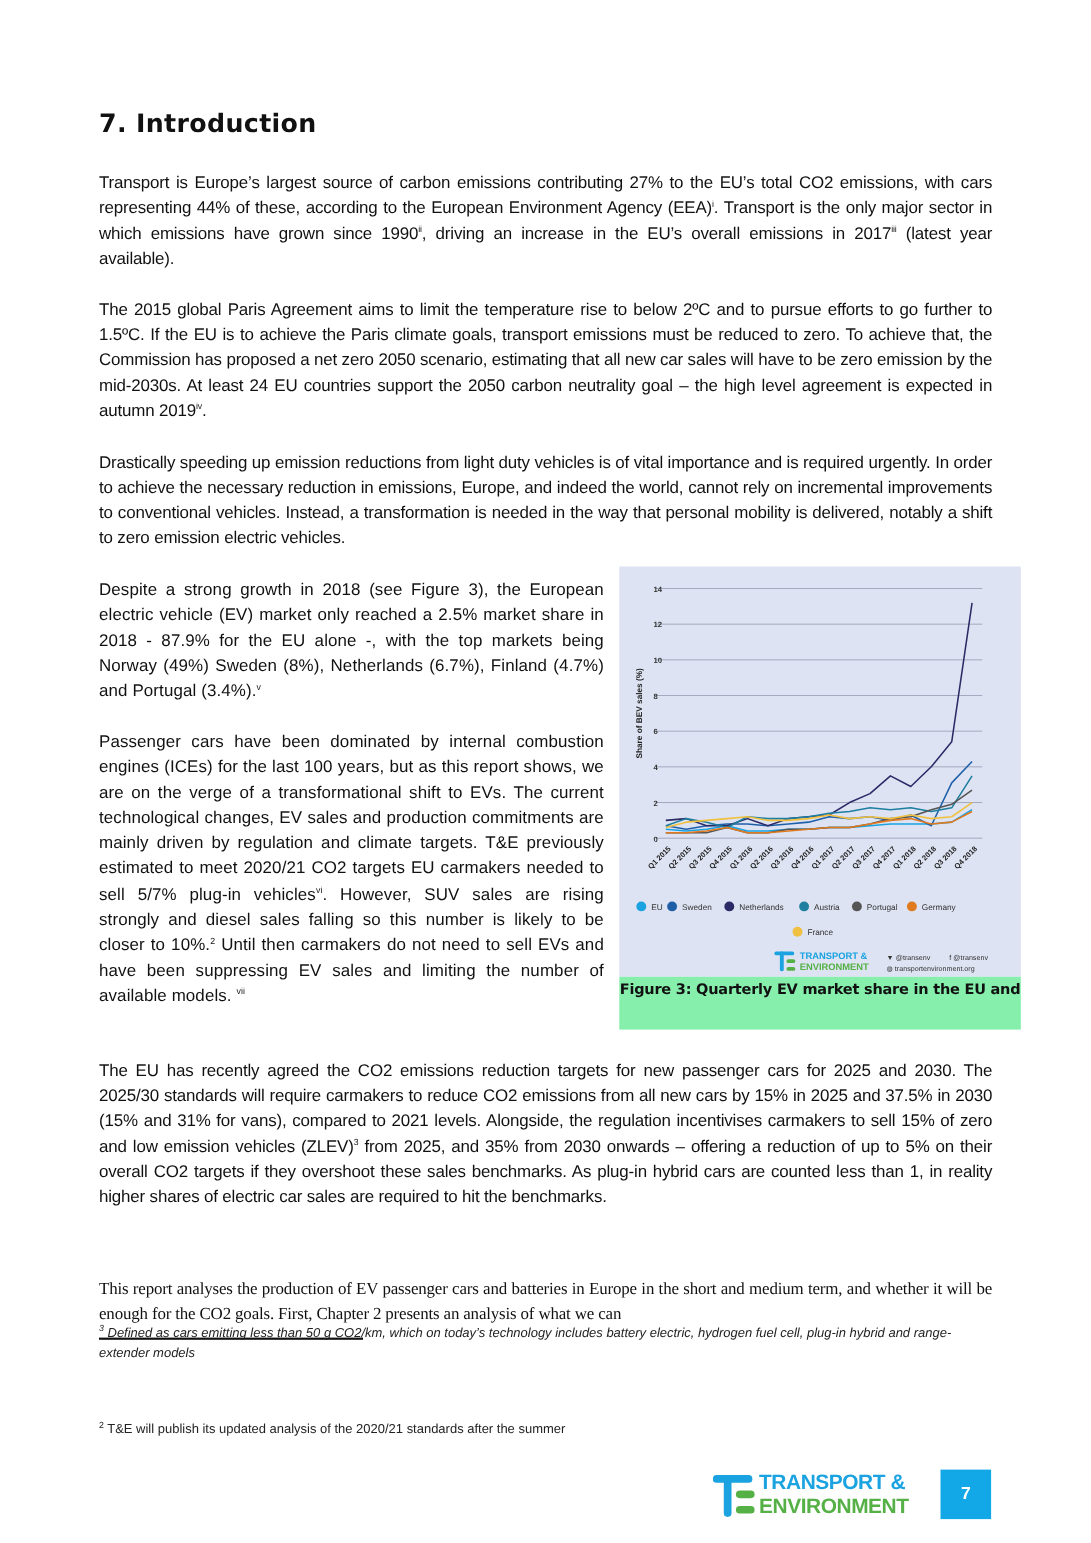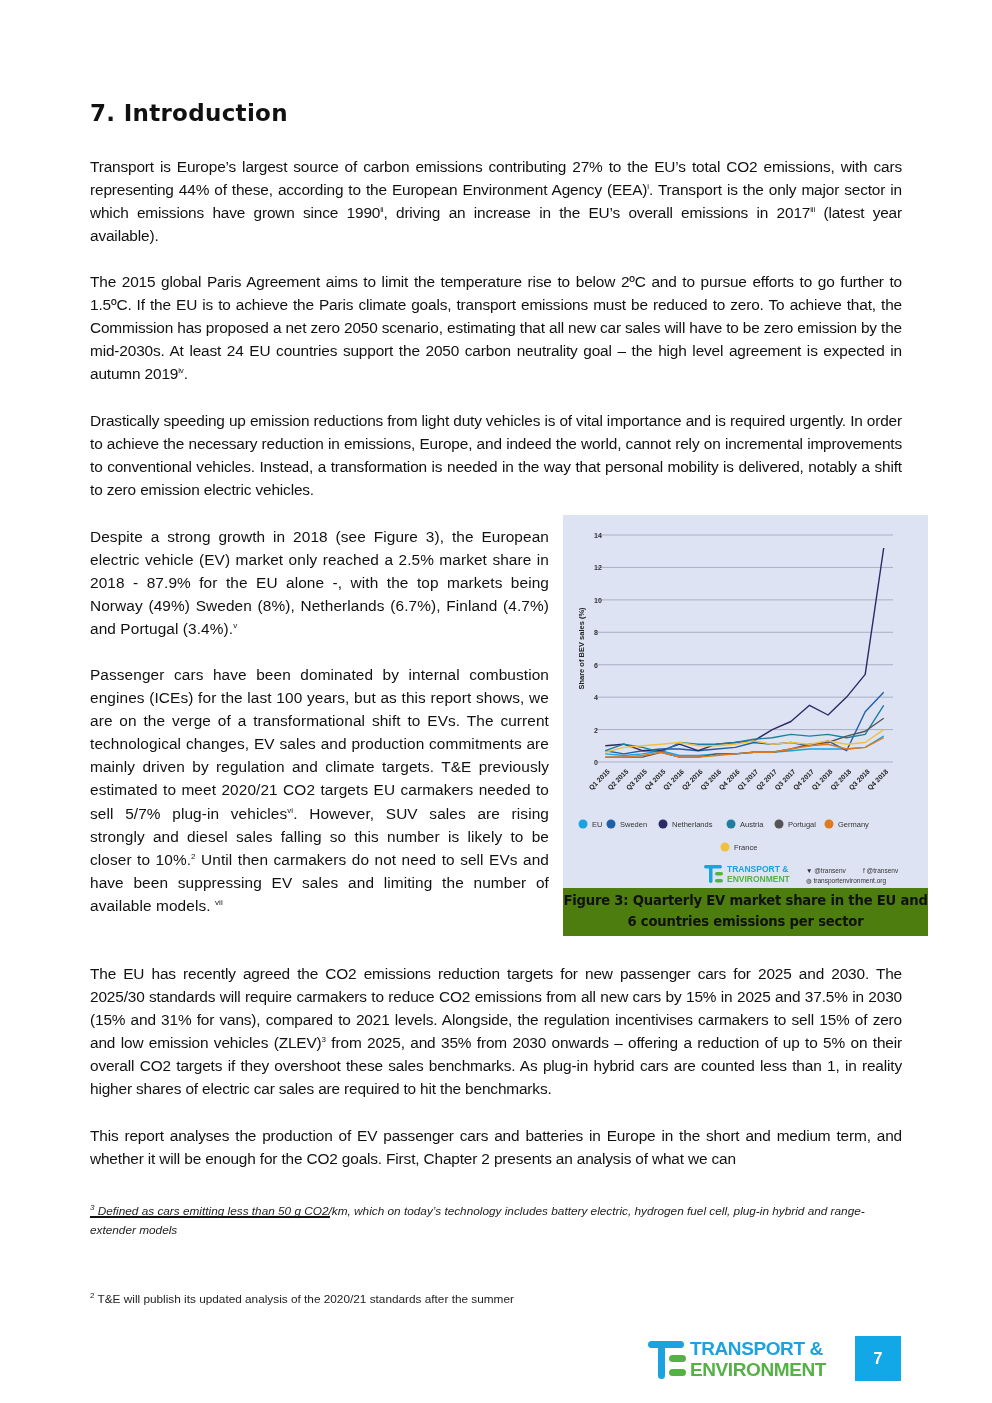--- a/index.html
+++ b/index.html
@@ -4,21 +4,21 @@
 <style>
   * { box-sizing: border-box; margin: 0; padding: 0; }
   html, body { width: 992px; height: 1403px; background: #ffffff; }
   body { position: relative; font-family: "Liberation Sans", sans-serif; color: #111; overflow: hidden; }
   .heading { position: absolute; left: 90px; top: 100px; font-size: 23px; font-weight: bold; letter-spacing: 0.3px; font-family: "DejaVu Sans", sans-serif; }
   .para { position: absolute; left: 90px; width: 812px; font-size: 15.4px; line-height: 23.1px; text-align: justify; font-family: "Liberation Sans Narrow", "Liberation Sans", sans-serif; letter-spacing: -0.15px; }
   .para.narrow { width: 459px; letter-spacing: 0.1px; }
   sup { font-size: 8px; line-height: 0; vertical-align: super; }
   .figure { position: absolute; left: 563px; top: 515px; width: 365px; height: 373px; background: #dde3f2; }
   .figure svg { position: absolute; left: 0; top: 0; }
-  .caption { position: absolute; left: 563px; top: 888px; width: 365px; height: 48px; background: #4d7c0f; font-size: 13.2px; font-weight: bold; text-align: center; line-height: 21px; padding-top: 2px; font-family: "DejaVu Sans", sans-serif; letter-spacing: -0.2px; }
+  .caption { position: absolute; left: 563px; top: 888px; width: 365px; height: 48px; background: #86efac; font-size: 13.2px; font-weight: bold; text-align: center; line-height: 21px; padding-top: 2px; font-family: "DejaVu Sans", sans-serif; letter-spacing: -0.2px; }
   .footrule { position: absolute; left: 90px; top: 1216px; width: 240px; height: 2px; background: #111; }
   .footnote { position: absolute; left: 90px; width: 812px; font-size: 11.8px; line-height: 19px; color: #222; font-family: "Liberation Sans", sans-serif; }
   .logo { position: absolute; left: 648px; top: 1338px; width: 200px; height: 44px; }
   .logo-text { position: absolute; left: 42px; top: 0; font-weight: bold; font-size: 19px; line-height: 21px; font-family: "Liberation Sans", sans-serif; letter-spacing: -0.4px; }
   .logo-text .l1 { color: #1aa3e0; display: block; }
   .logo-text .l2 { color: #55b146; display: block; }
   .pagenum { position: absolute; left: 855px; top: 1336px; width: 46px; height: 45px; background: #12a7e6; color: #fff; font-weight: bold; font-size: 16px; text-align: center; line-height: 45px; }
 </style>
 </head>
 <body>
@@ -99,26 +99,25 @@
         <text x="164" y="357" font-size="8.5" font-weight="bold" fill="#1aa3e0" font-family="Liberation Sans, sans-serif">TRANSPORT &amp;</text>
         <text x="164" y="367" font-size="8.5" font-weight="bold" fill="#55b146" font-family="Liberation Sans, sans-serif">ENVIRONMENT</text>
       </g>
       <text x="243" y="358" font-size="6.5" fill="#333" font-family="Liberation Sans, sans-serif">▼ @transenv</text>
       <text x="300" y="358" font-size="6.5" fill="#333" font-family="Liberation Sans, sans-serif">f @transenv</text>
       <text x="243" y="368" font-size="6.5" fill="#333" font-family="Liberation Sans, sans-serif">◍ transportenvironment.org</text>
     </svg>
 </div>
 <div class="caption">
   <div>Figure 3: Quarterly EV market share in the EU and</div>
-  <div>6 countries emissions per sector</div>
 </div>
 
 <p class="para" style="top:962px;"><span>The EU has recently agreed the CO2 emissions reduction targets for new passenger cars for 2025 and 2030. The 2025/30 standards will require carmakers to reduce CO2 emissions from all new cars by 15% in 2025 and 37.5% in 2030 (15% and 31% for vans), compared to 2021 levels. Alongside, the regulation incentivises carmakers to sell 15% of zero and low emission vehicles (ZLEV)</span><sup>3</sup><span> from 2025, and 35% from 2030 onwards – offering a reduction of up to 5% on their overall CO2 targets if they overshoot these sales benchmarks. As plug-in hybrid cars are counted less than 1, in reality higher shares of electric car sales are required to hit the benchmarks.</span></p>
 
-<p class="para" style="top:1124px;">This report analyses the production of EV passenger cars and batteries in Europe in the short and medium term, and whether it will be enough for the CO2 goals. First, Chapter 2 presents an analysis of what we can</p>
+<p class="para" style="top:1160px;font-family:Liberation Serif, serif;">This report analyses the production of EV passenger cars and batteries in Europe in the short and medium term, and whether it will be enough for the CO2 goals. First, Chapter 2 presents an analysis of what we can</p>
 
 <div class="footrule"></div>
 <div class="footnote" style="top:1290px;"><sup>2</sup><span> T&amp;E will publish its updated analysis of the 2020/21 standards after the summer</span></div>
 <div class="footnote" style="top:1202px;font-style:italic;"><sup>3</sup><span> Defined as cars emitting less than 50 g CO2/km, which on today’s technology includes battery electric, hydrogen fuel cell, plug-in hybrid and range-extender models</span></div>
 
 <div class="logo">
   <svg width="40" height="44" viewBox="0 0 40 44" style="position:absolute;left:0;top:0;">
     <rect x="0" y="3" width="36" height="7" rx="3.5" fill="#1aa3e0"></rect>
     <rect x="10" y="3" width="7" height="38" rx="3.5" fill="#1aa3e0"></rect>
     <rect x="21" y="17" width="17" height="7" rx="3.5" fill="#55b146"></rect>

